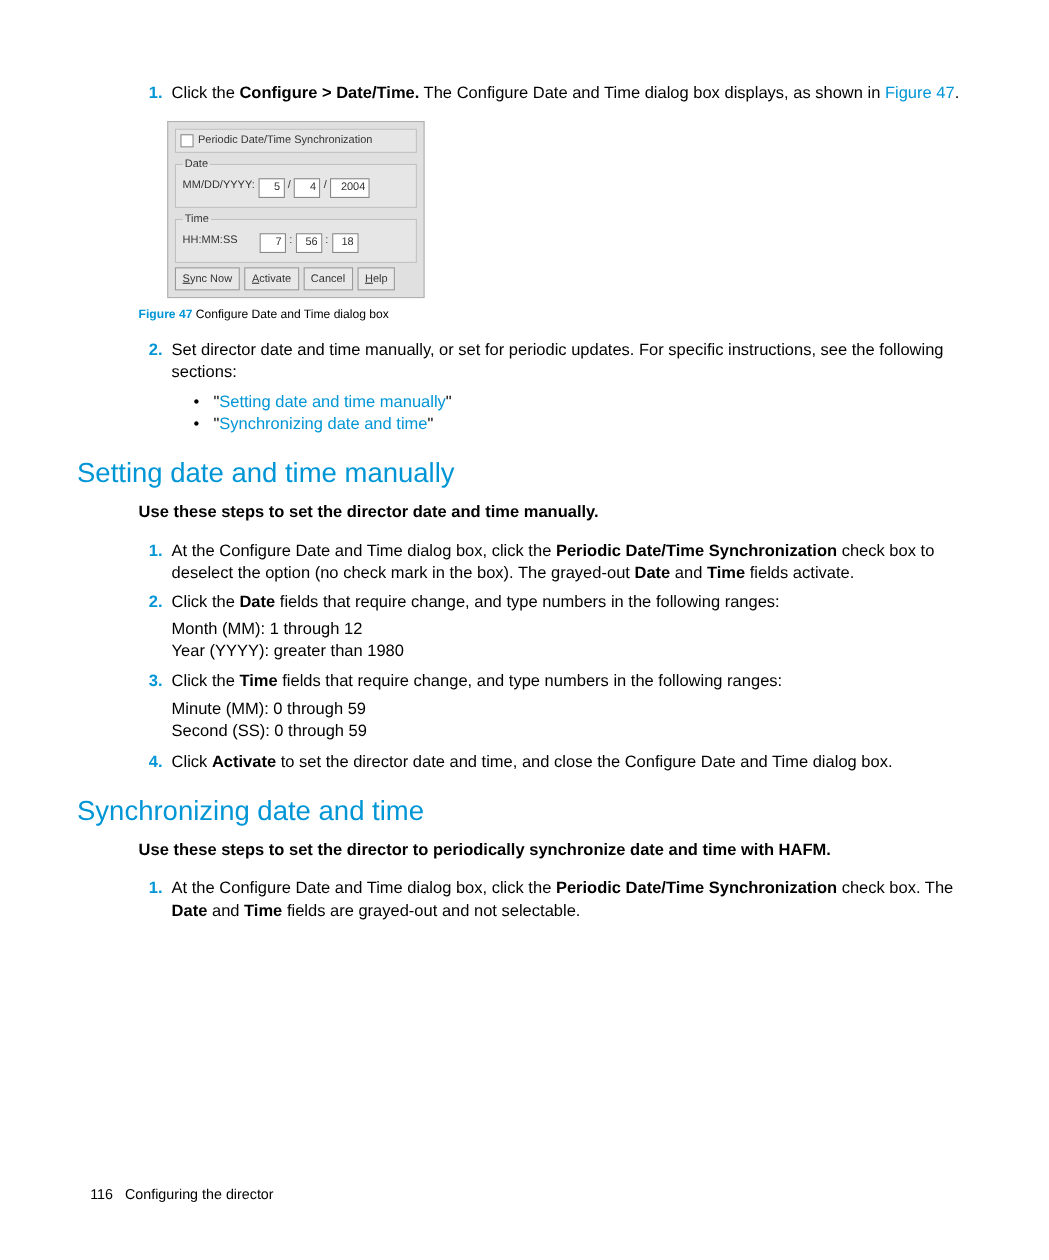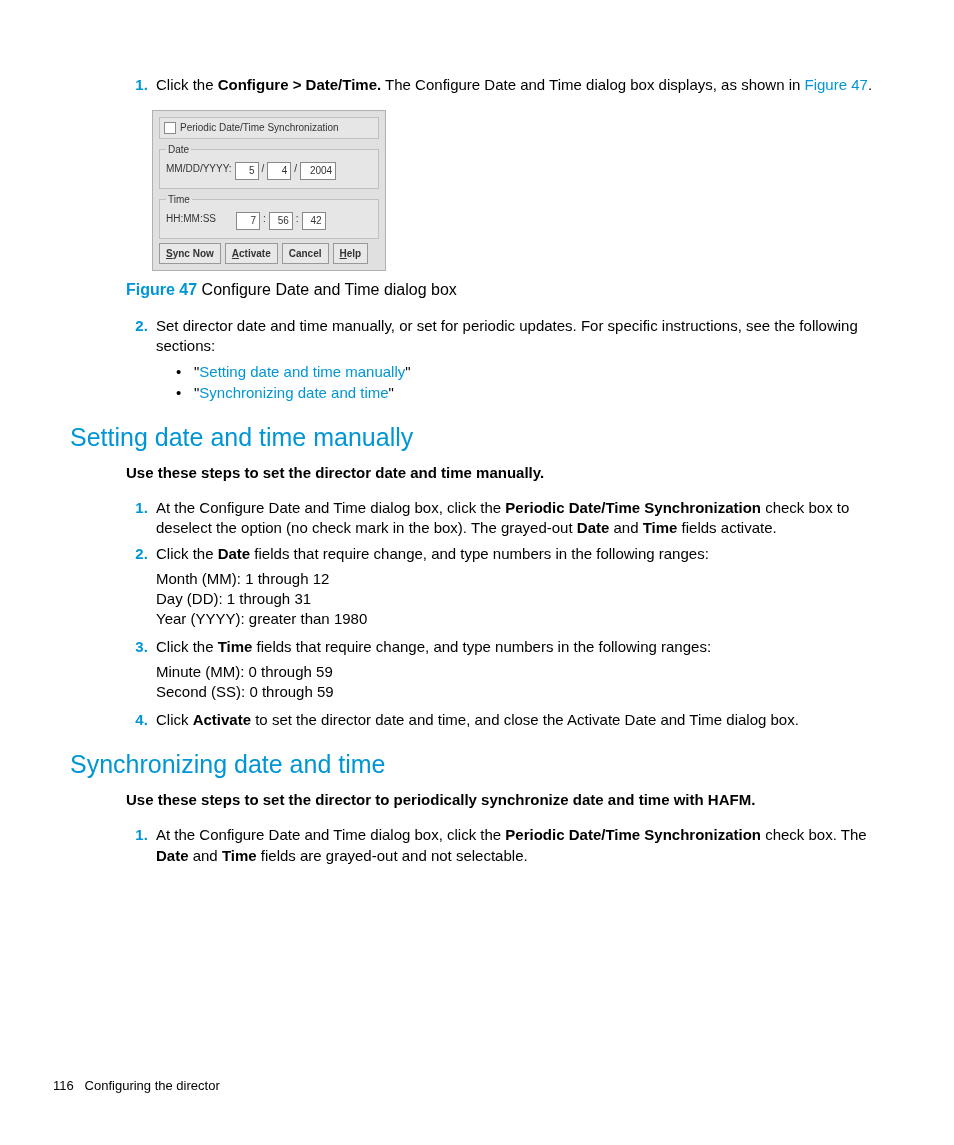--- a/index.html
+++ b/index.html
@@ -43,27 +43,27 @@
   ul.bullets li::before {
     content: "•";
     display: inline-block;
     width: 18px;
   }
   .ranges {
     margin: 4px 0 8px 0;
   }
   .fig-caption {
     margin: 8px 0 10px 56px;
-    font-size: 16px;
+    font-size: 11px;
   }
   .fig-caption .fig-label { color: #0096d6; font-weight: bold; }
   .footer {
     position: absolute;
     bottom: 50px;
-    left: 53px;
+    left: 82px;
     font-size: 13px;
   }
   
   .dialog {
     margin-left: 82px;
     margin-top: 4px;
     margin-bottom: 8px;
     width: 220px;
     background: #e0e0e0;
     border: 1px solid #b0b0b0;
@@ -100,21 +100,20 @@
     text-align: right;
     font-size: 10px;
   }
   .dialog .row { display: flex; gap: 3px; }
   .dialog .btn-row { display: flex; gap: 4px; margin-top: 4px; }
   .dialog .btn {
     border: 1px solid #999;
     background: #e8e8e8;
     padding: 3px 6px;
     font-size: 10px;
-    font-weight: bold;
   }
   .dialog .btn .ul { text-decoration: underline; }
 </style>
 </head>
 <body>
 
 <ol class="main-list" start="1">
   <li>
     <span>Click the </span><span class="bold">Configure &gt; Date/Time.</span><span> The Configure Date and Time dialog box displays, as shown in </span><span class="link">Figure 47</span><span>.</span>
   </li>
@@ -138,21 +137,21 @@
   </fieldset>
   <fieldset>
     <legend>Time</legend>
     <div class="row">
       <span>HH:MM:SS</span>
       <span style="width:14px"></span>
       <span class="field">7</span>
       <span>:</span>
       <span class="field">56</span>
       <span>:</span>
-      <span class="field">42</span>
+      <span class="field">18</span>
     </div>
   </fieldset>
   <div class="btn-row">
     <span class="btn"><span class="ul">S</span><span>ync Now</span></span>
     <span class="btn"><span class="ul">A</span><span>ctivate</span></span>
     <span class="btn">Cancel</span>
     <span class="btn"><span class="ul">H</span><span>elp</span></span>
   </div>
 </div>
 
@@ -174,33 +173,32 @@
 <p class="intro">Use these steps to set the director date and time manually.</p>
 
 <ol class="main-list" start="1">
   <li>
     <span>At the Configure Date and Time dialog box, click the </span><span class="bold">Periodic Date/Time Synchronization</span><span> check box to deselect the option (no check mark in the box). The grayed-out </span><span class="bold">Date</span><span> and </span><span class="bold">Time</span><span> fields activate.</span>
   </li>
   <li>
     <span>Click the </span><span class="bold">Date</span><span> fields that require change, and type numbers in the following ranges:</span>
     <div class="ranges">
       <div>Month (MM): 1 through 12</div>
-      <div>Day (DD): 1 through 31</div>
       <div>Year (YYYY): greater than 1980</div>
     </div>
   </li>
   <li>
     <span>Click the </span><span class="bold">Time</span><span> fields that require change, and type numbers in the following ranges:</span>
     <div class="ranges">
       <div>Minute (MM): 0 through 59</div>
       <div>Second (SS): 0 through 59</div>
     </div>
   </li>
   <li>
-    <span>Click </span><span class="bold">Activate</span><span> to set the director date and time, and close the Activate Date and Time dialog box.</span>
+    <span>Click </span><span class="bold">Activate</span><span> to set the director date and time, and close the Configure Date and Time dialog box.</span>
   </li>
 </ol>
 
 <h2 class="section">Synchronizing date and time</h2>
 <p class="intro">Use these steps to set the director to periodically synchronize date and time with HAFM.</p>
 
 <ol class="main-list" start="1">
   <li>
     <span>At the Configure Date and Time dialog box, click the </span><span class="bold">Periodic Date/Time Synchronization</span><span> check box. The </span><span class="bold">Date</span><span> and </span><span class="bold">Time</span><span> fields are grayed-out and not selectable.</span>
   </li>

